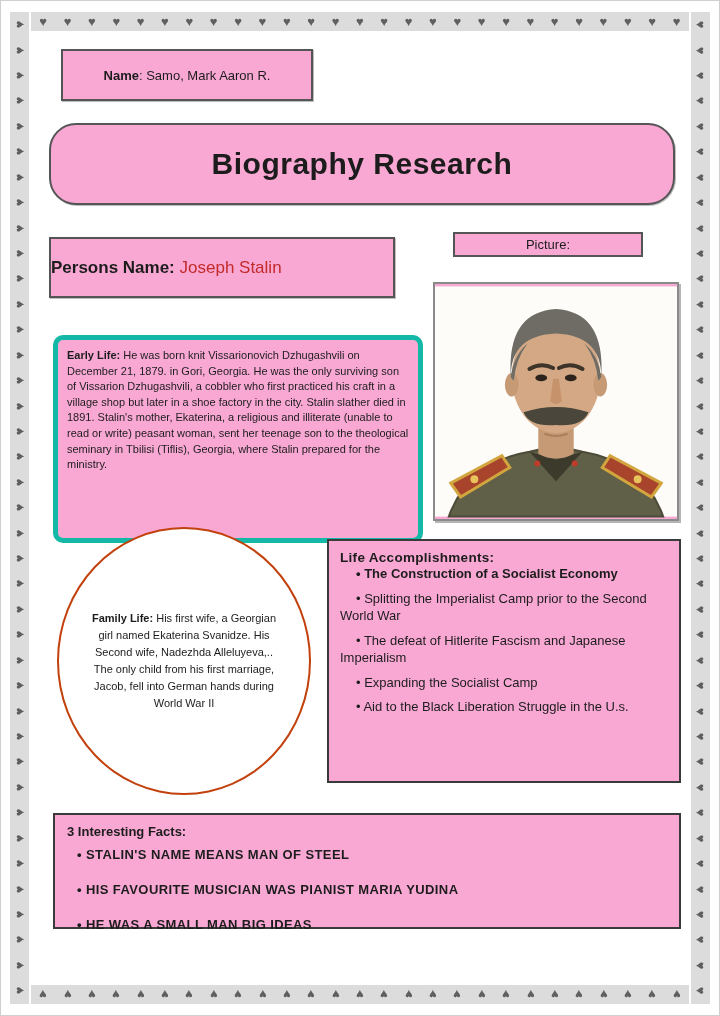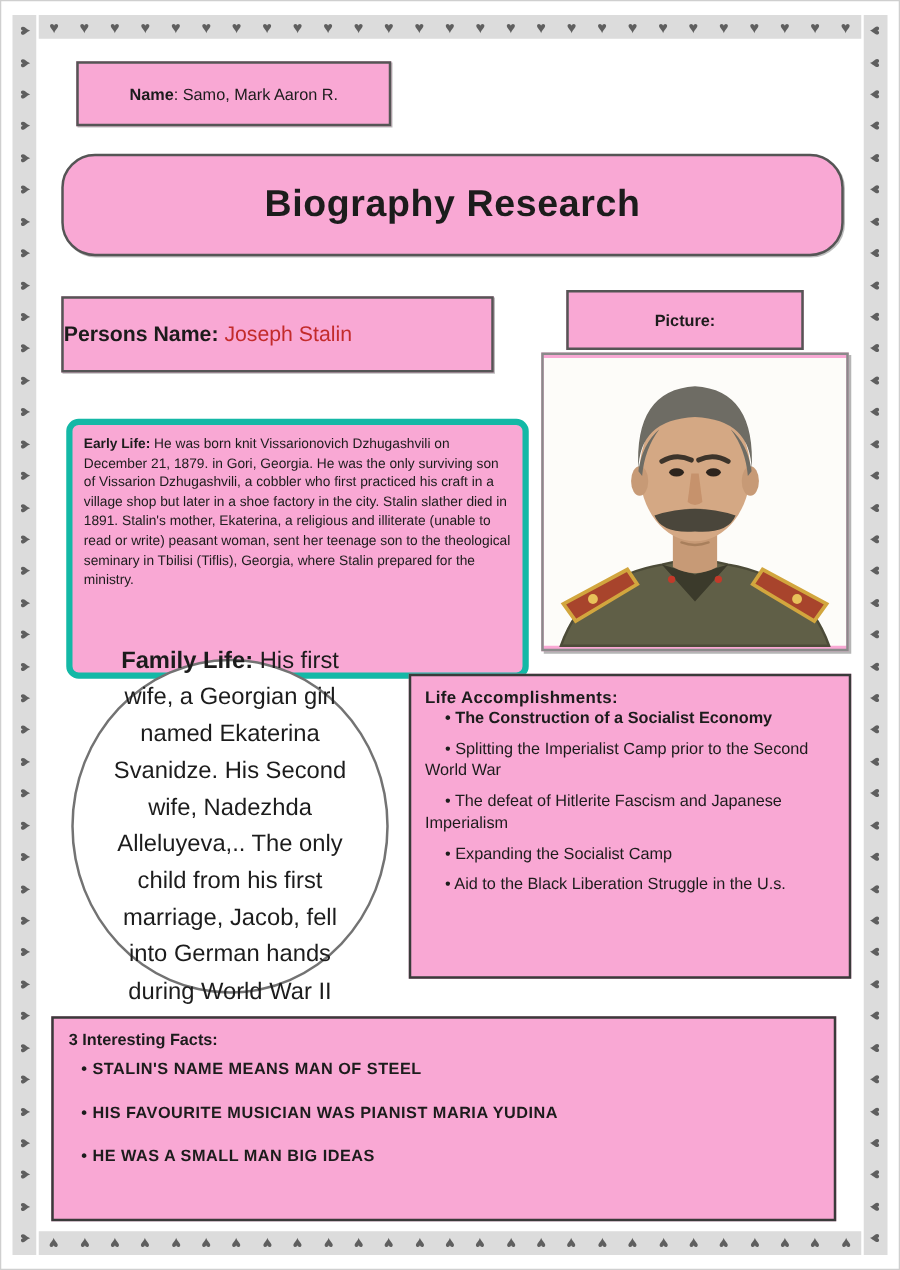--- a/index.html
+++ b/index.html
@@ -36,50 +36,50 @@
     box-shadow:1px 1px 0 #bdbdbd;
     border-radius:27px;
   }
   .title-box .title { font-size:30px; font-weight:bold; letter-spacing:0.5px; }
   .person-box {
     left:48px; top:236px; width:346px; height:61px;
     display:flex; align-items:center; 
     font-size:17px; box-shadow:1px 1px 0 #bdbdbd;
   }
   .picture-label-box {
-    left:452px; top:231px; width:190px; height:48px;
+    left:452px; top:231px; width:190px; height:25px;
     display:flex; align-items:center; justify-content:center;
-    font-size:13px; font-weight:bold; border-width:2px;
+    font-size:13px; font-weight:normal; border-width:2px;
   }
   .picture-frame {
     left:432px; top:281px; width:246px; height:239px;
     border:2px solid #8a8a8a; box-shadow:2px 2px 0 #b5b5b5;
   }
   .picture-frame svg { display:block; width:100%; height:100%; }
   .early-life-box {
     left:52px; top:334px; width:370px; height:208px;
     border:5px solid #14b8a6; border-radius:10px; padding:8px 9px;
     font-size:11px; line-height:1.42;
   }
   .family-circle {
     position:absolute; left:56px; top:526px; width:254px; height:268px;
-    border:2px solid #737373; border-radius:50%; background:#fff;
+    border:2px solid #c2410c; border-radius:50%; background:#fff;
     display:flex; align-items:center; justify-content:center; text-align:center;
-    padding:26px 30px; font-size:19px; line-height:1.55;
+    padding:26px 30px; font-size:11px; line-height:1.55;
   }
   .accomp-box {
     left:326px; top:538px; width:354px; height:244px;
     border:2px solid #3a3a3a; padding:9px 11px; font-size:13px;
   }
   .accomp-box .section-label { font-size:13.5px; font-weight:bold; letter-spacing:0.3px; }
   .accomp-list { margin-top:0; }
   .accomp-list .bullet-item { text-indent:16px; line-height:1.35; margin-bottom:7px; }
   .accomp-list .bullet-item.bold { font-weight:bold; }
   .facts-box {
-    left:40px; top:812px; width:628px; height:164px;
+    left:52px; top:812px; width:628px; height:116px;
     border:2px solid #3a3a3a; padding:9px 12px; font-size:13px;
   }
   .facts-box .section-label { font-weight:bold; }
   .facts-list { margin-top:8px; }
   .facts-list .bullet-item { font-weight:bold; letter-spacing:0.4px; margin-bottom:20px; text-indent:10px; }
 
   .bold  { font-weight:bold; }
   .red   { color:#c32b2b; }
   .inline-label { font-weight:bold; }
 </style>

